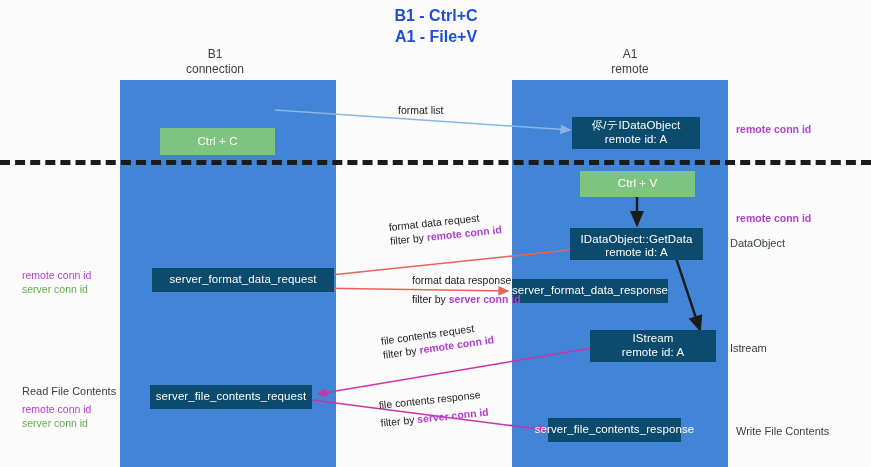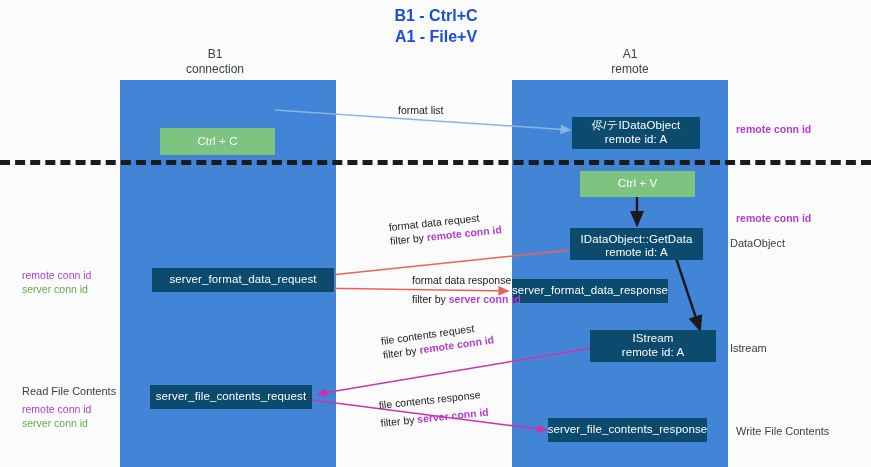--- a/index.html
+++ b/index.html
@@ -134,21 +134,21 @@
 
   <div class="node orange" style="left:590px;top:330px;width:126px;height:32px;">
     <div>IStream</div>
     <div>remote id: A</div>
   </div>
 
   <div class="node orange" style="left:150px;top:385px;width:162px;height:24px;">
     <div>server_file_contents_request</div>
   </div>
 
-  <div class="node orange" style="left:548px;top:418px;width:159px;height:24px;">
+  <div class="node orange" style="left:548px;top:418px;width:133px;height:24px;">
     <div>server_file_contents_response</div>
   </div>
 
   <div class="dashline" style="top:160px;"></div>
 
   <div class="edgelbl" style="left:398px;top:103px;">
     <div>format list</div>
   </div>
 
   <div class="edgelbl" style="left:388px;top:220px;transform:rotate(-6deg);transform-origin:left top;">

